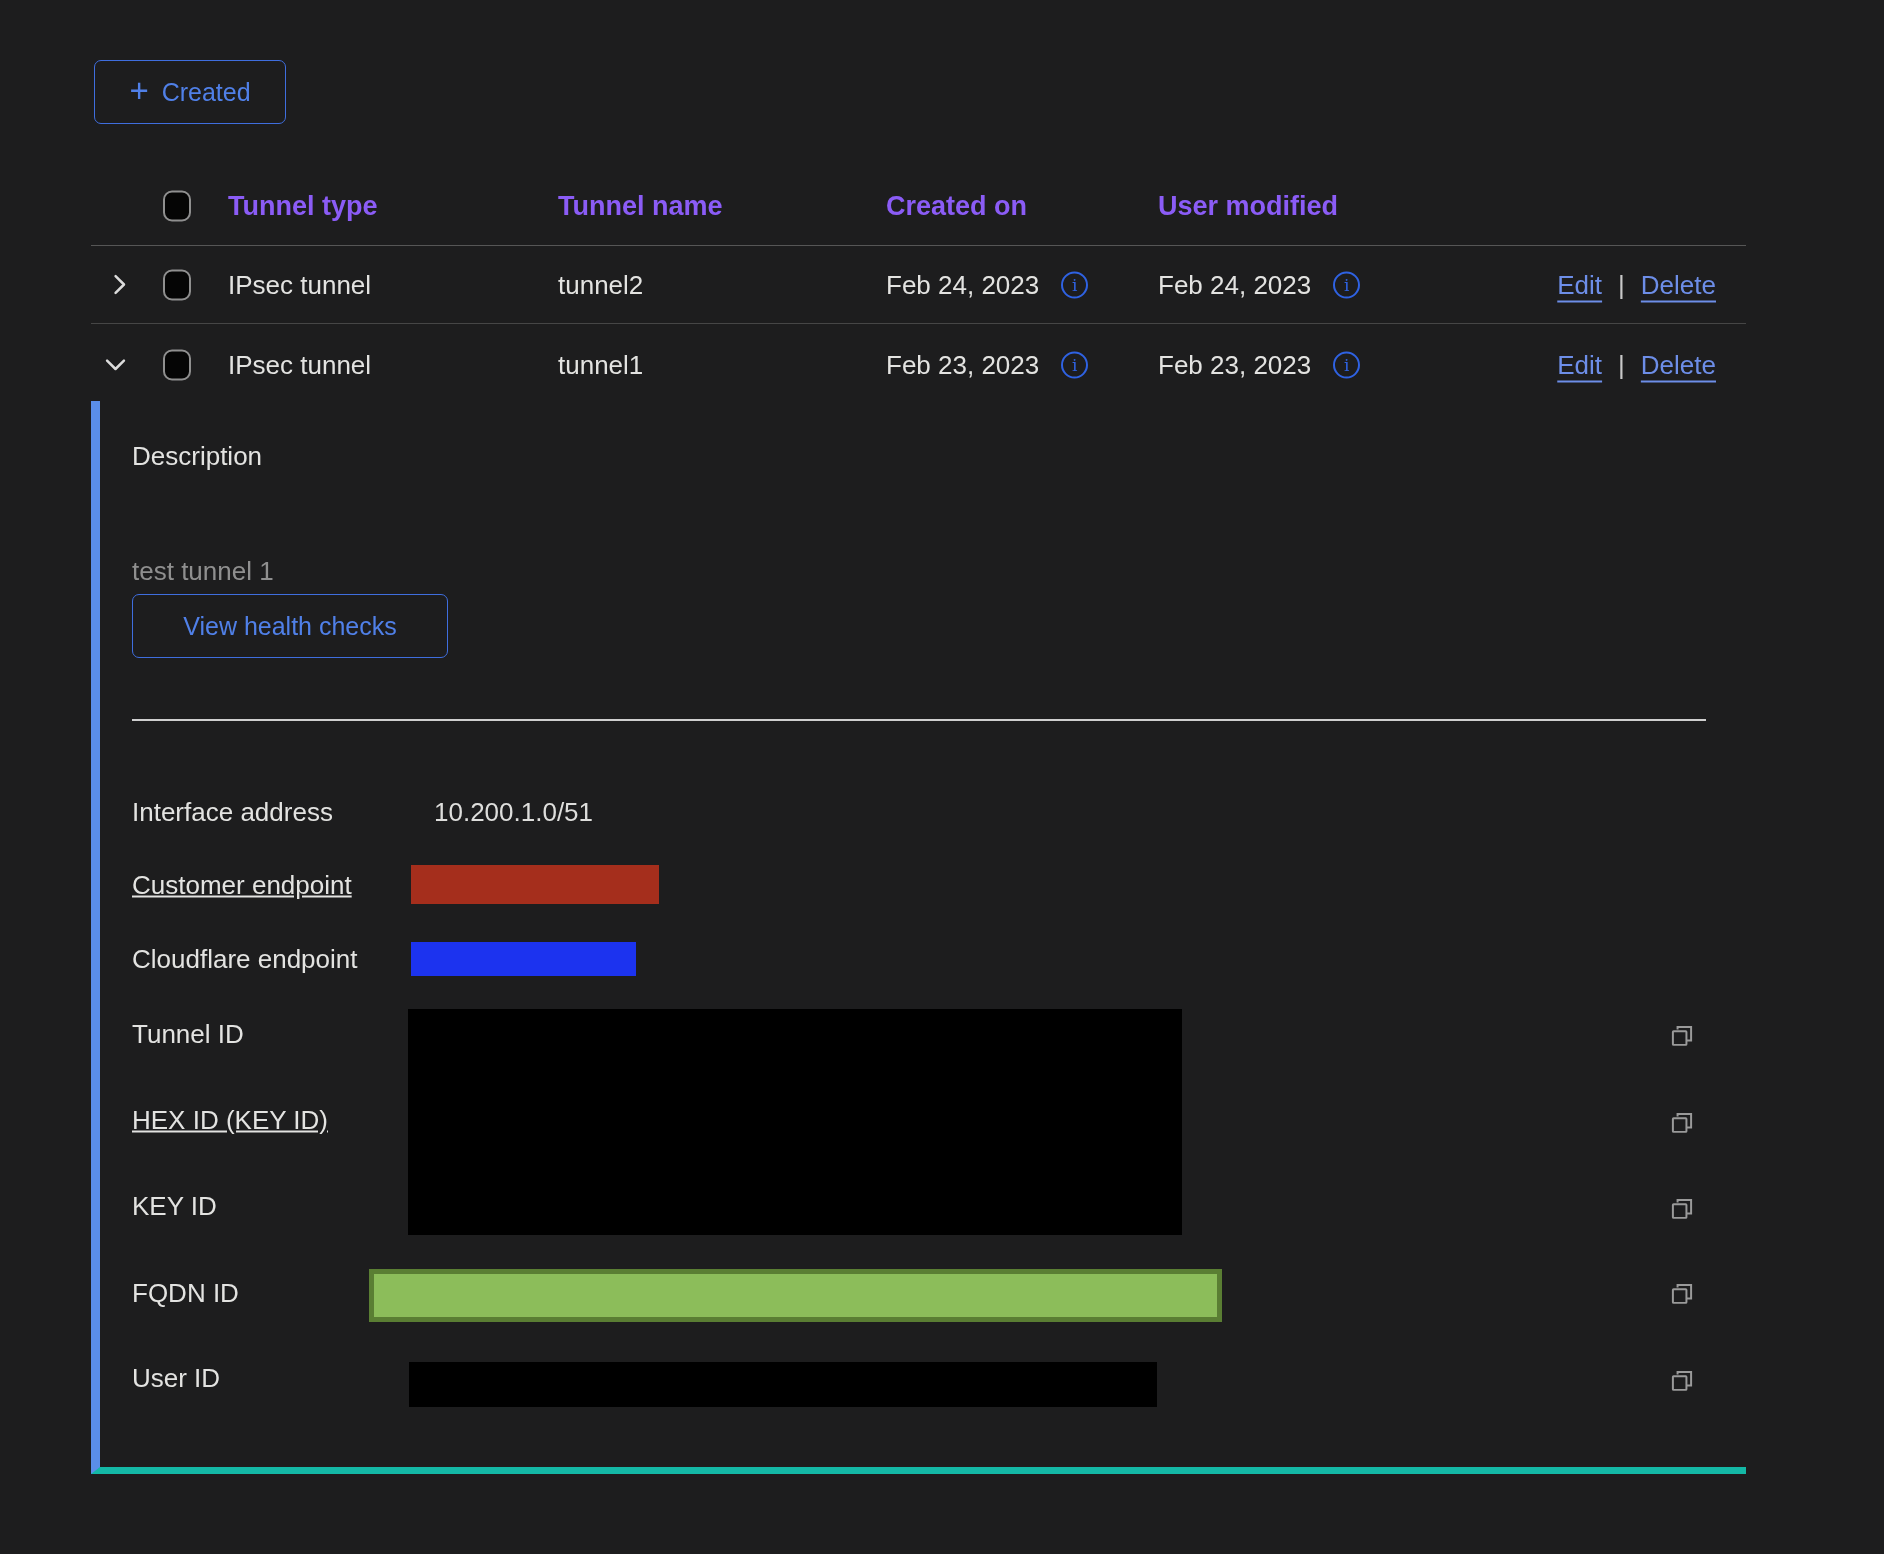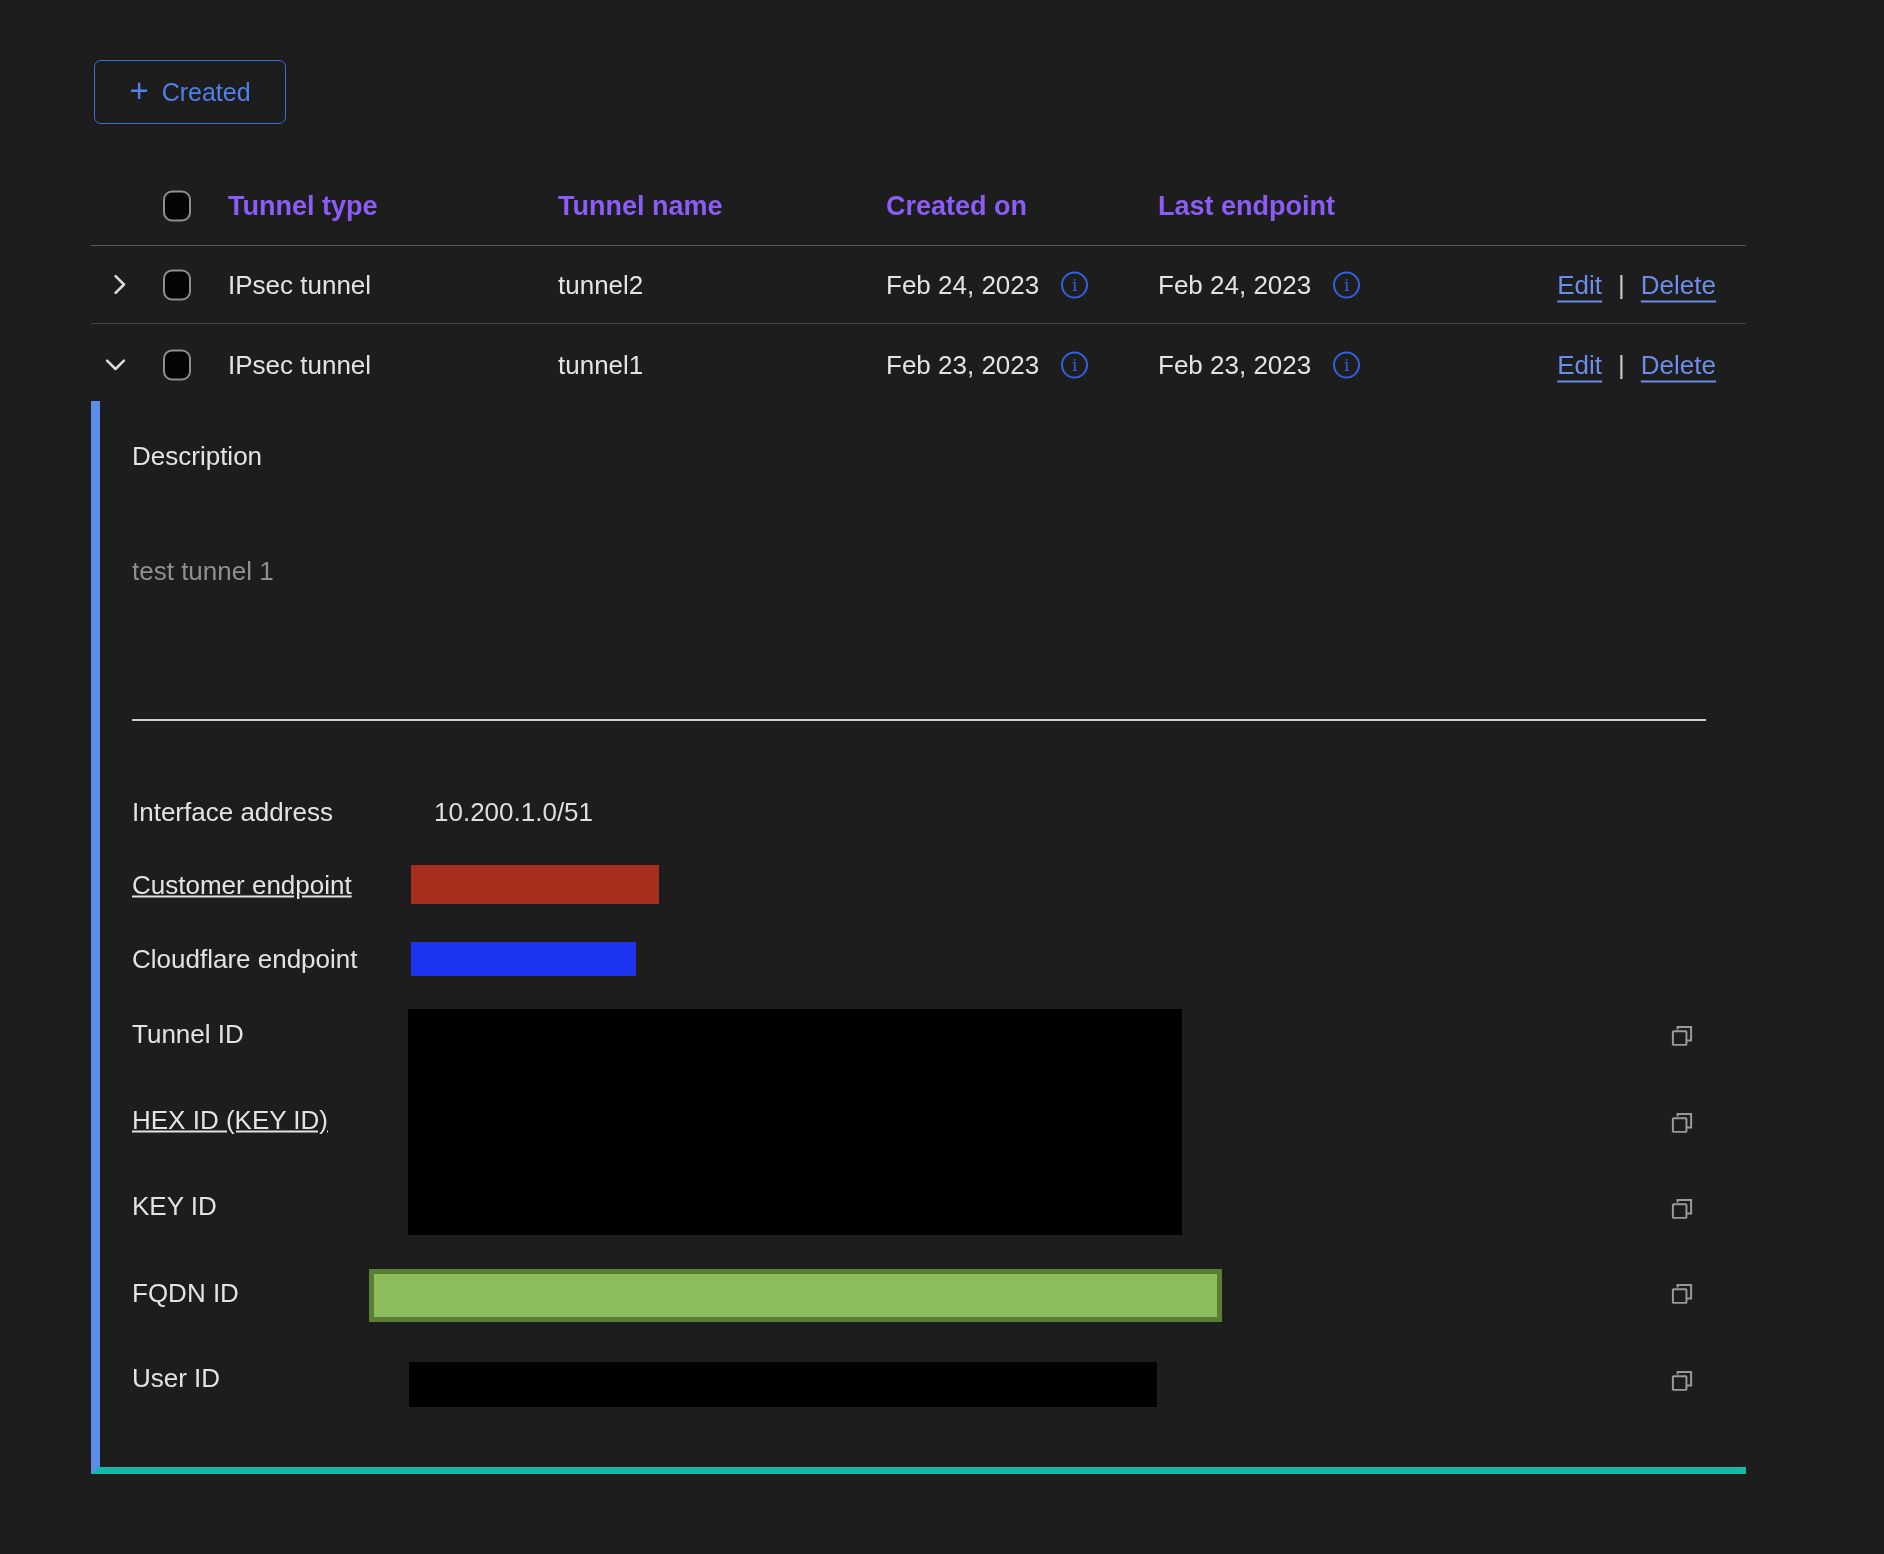--- a/index.html
+++ b/index.html
@@ -79,21 +79,21 @@
 
   <div class="table">
 
     <div class="trow thead">
       <div class="cell col-check">
         <div class="checkbox"></div>
       </div>
       <span class="cell th col-type">Tunnel type</span>
       <span class="cell th col-name">Tunnel name</span>
       <span class="cell th col-created">Created on</span>
-      <span class="cell th col-modified">Last endpoint</span>
+      <span class="cell th col-modified">User modified</span>
     </div>
 
     <div class="trow r1">
       <div class="cell col-chev">
         <div class="chev-btn">
           <svg width="27" height="27" viewBox="0 0 24 24">
               <path d="M8.5 4.5 L16 12 L8.5 19.5" fill="none" stroke="#dcdcdc" stroke-width="2.2" stroke-linecap="round" stroke-linejoin="round"></path>
             </svg>
         </div>
       </div>
@@ -152,20 +152,21 @@
         <a class="link">Delete</a>
       </span>
     </div>
   </div>
 
   <div class="details">
 
     <span class="dlabel" style="left:32px;top:55px;">Description</span>
     <span class="dvalue muted" style="left:32px;top:138px;">test tunnel 1</span>
 
+    <button class="health-btn">View health checks</button>
 
     <div class="section-divider"></div>
 
     <span class="dlabel" style="left:32px;top:411px;">Interface address</span>
     <span class="dvalue" style="left:334px;top:411px;">10.200.1.0/51</span>
 
     <span class="dlabel" style="left:32px;top:484px;text-decoration:underline;">Customer endpoint</span>
     <div class="redact redact-red"></div>
 
     <span class="dlabel" style="left:32px;top:558px;">Cloudflare endpoint</span>

